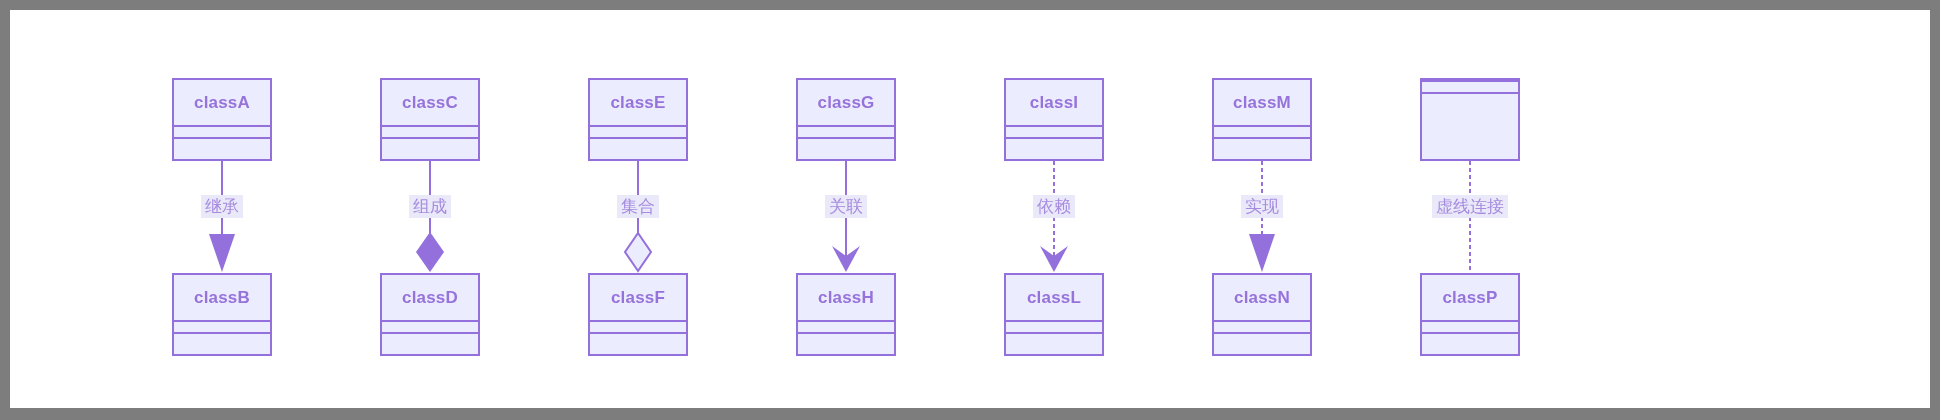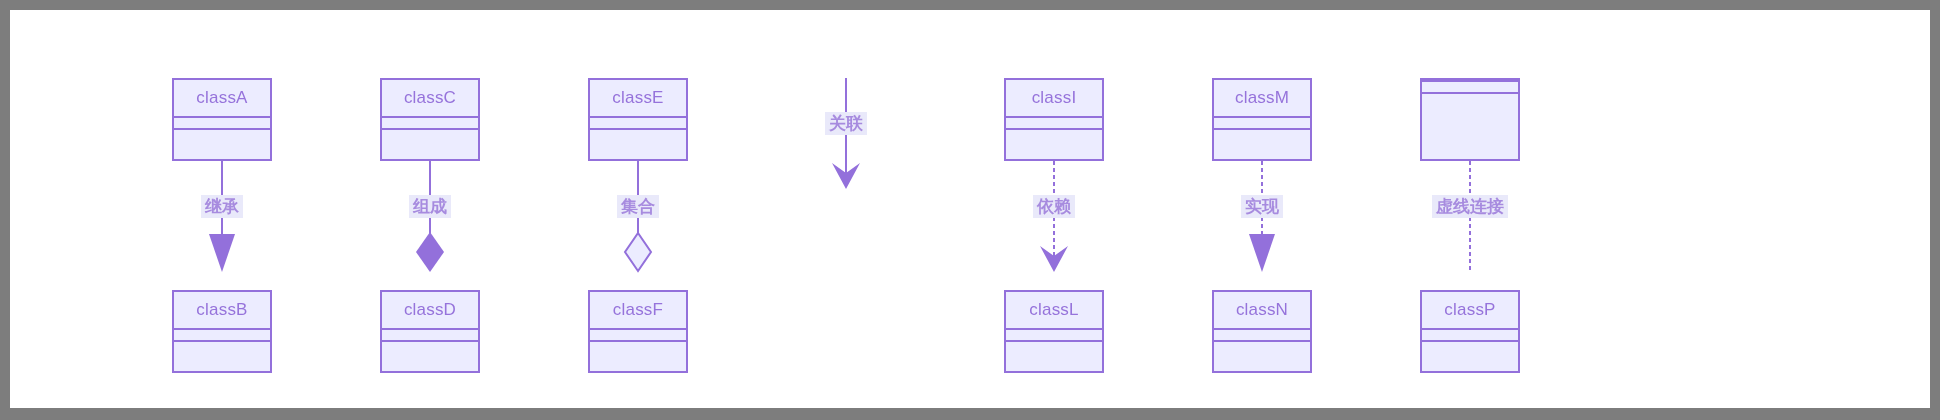--- a/index.html
+++ b/index.html
@@ -24,27 +24,27 @@
     display:flex;gap:108px;
   }
   .pair{width:100px;display:flex;flex-direction:column;}
   .class-box{
     width:100px;height:83px;
     background:var(--node-fill);
     border:2px solid var(--node-border);
     display:flex;flex-direction:column;
   }
   .class-title{
-    height:36px;display:flex;align-items:center;justify-content:center;
-    font-weight:normal;font-size:17px;color:var(--node-text);
+    height:45px;display:flex;align-items:center;justify-content:center;
+    font-weight:bold;font-size:17px;color:var(--node-text);
     letter-spacing:0.2px;
   }
   .compartment-a{height:12px;border-top:2px solid var(--node-border);}
   .compartment-b{flex:1;border-top:2px solid var(--node-border);}
-  .connector{position:relative;width:100px;height:129px;font-weight:bold;}
+  .connector{position:relative;width:100px;height:112px;}
   .edge-svg{position:absolute;left:0;top:0;width:100px;height:112px;display:block;}
   .edge-label{
     position:absolute;left:50%;top:34px;transform:translateX(-50%);
     background:var(--label-bg);color:var(--label-text);
     font-size:17px;line-height:21px;padding:1px 4px;white-space:nowrap;
   }
 </style>
 </head>
 <body>
 
@@ -104,26 +104,36 @@
       <span class="edge-label">集合</span>
     </div>
     <div class="class-box bottom">
       <div class="class-title">classF</div>
       <div class="compartment-a"></div>
       <div class="compartment-b"></div>
     </div>
   </div>
 
   <div class="pair">
+    <div class="class-box top">
+      <div class="class-title">classG</div>
+      <div class="compartment-a"></div>
+      <div class="compartment-b"></div>
+    </div>
     <div class="connector">
       <svg class="edge-svg" viewBox="0 0 100 112" xmlns="http://www.w3.org/2000/svg">
             <line x1="50" y1="0" x2="50" y2="96" stroke="#9370DB" stroke-width="2"></line>
             <path d="M50,111 L36,85 L50,95 L64,85 Z" fill="#9370DB"></path>
           </svg>
       <span class="edge-label">关联</span>
+    </div>
+    <div class="class-box bottom">
+      <div class="class-title">classH</div>
+      <div class="compartment-a"></div>
+      <div class="compartment-b"></div>
     </div>
   </div>
 
 
   <div class="pair">
     <div class="class-box top">
       <div class="class-title">classI</div>
       <div class="compartment-a"></div>
       <div class="compartment-b"></div>
     </div>

